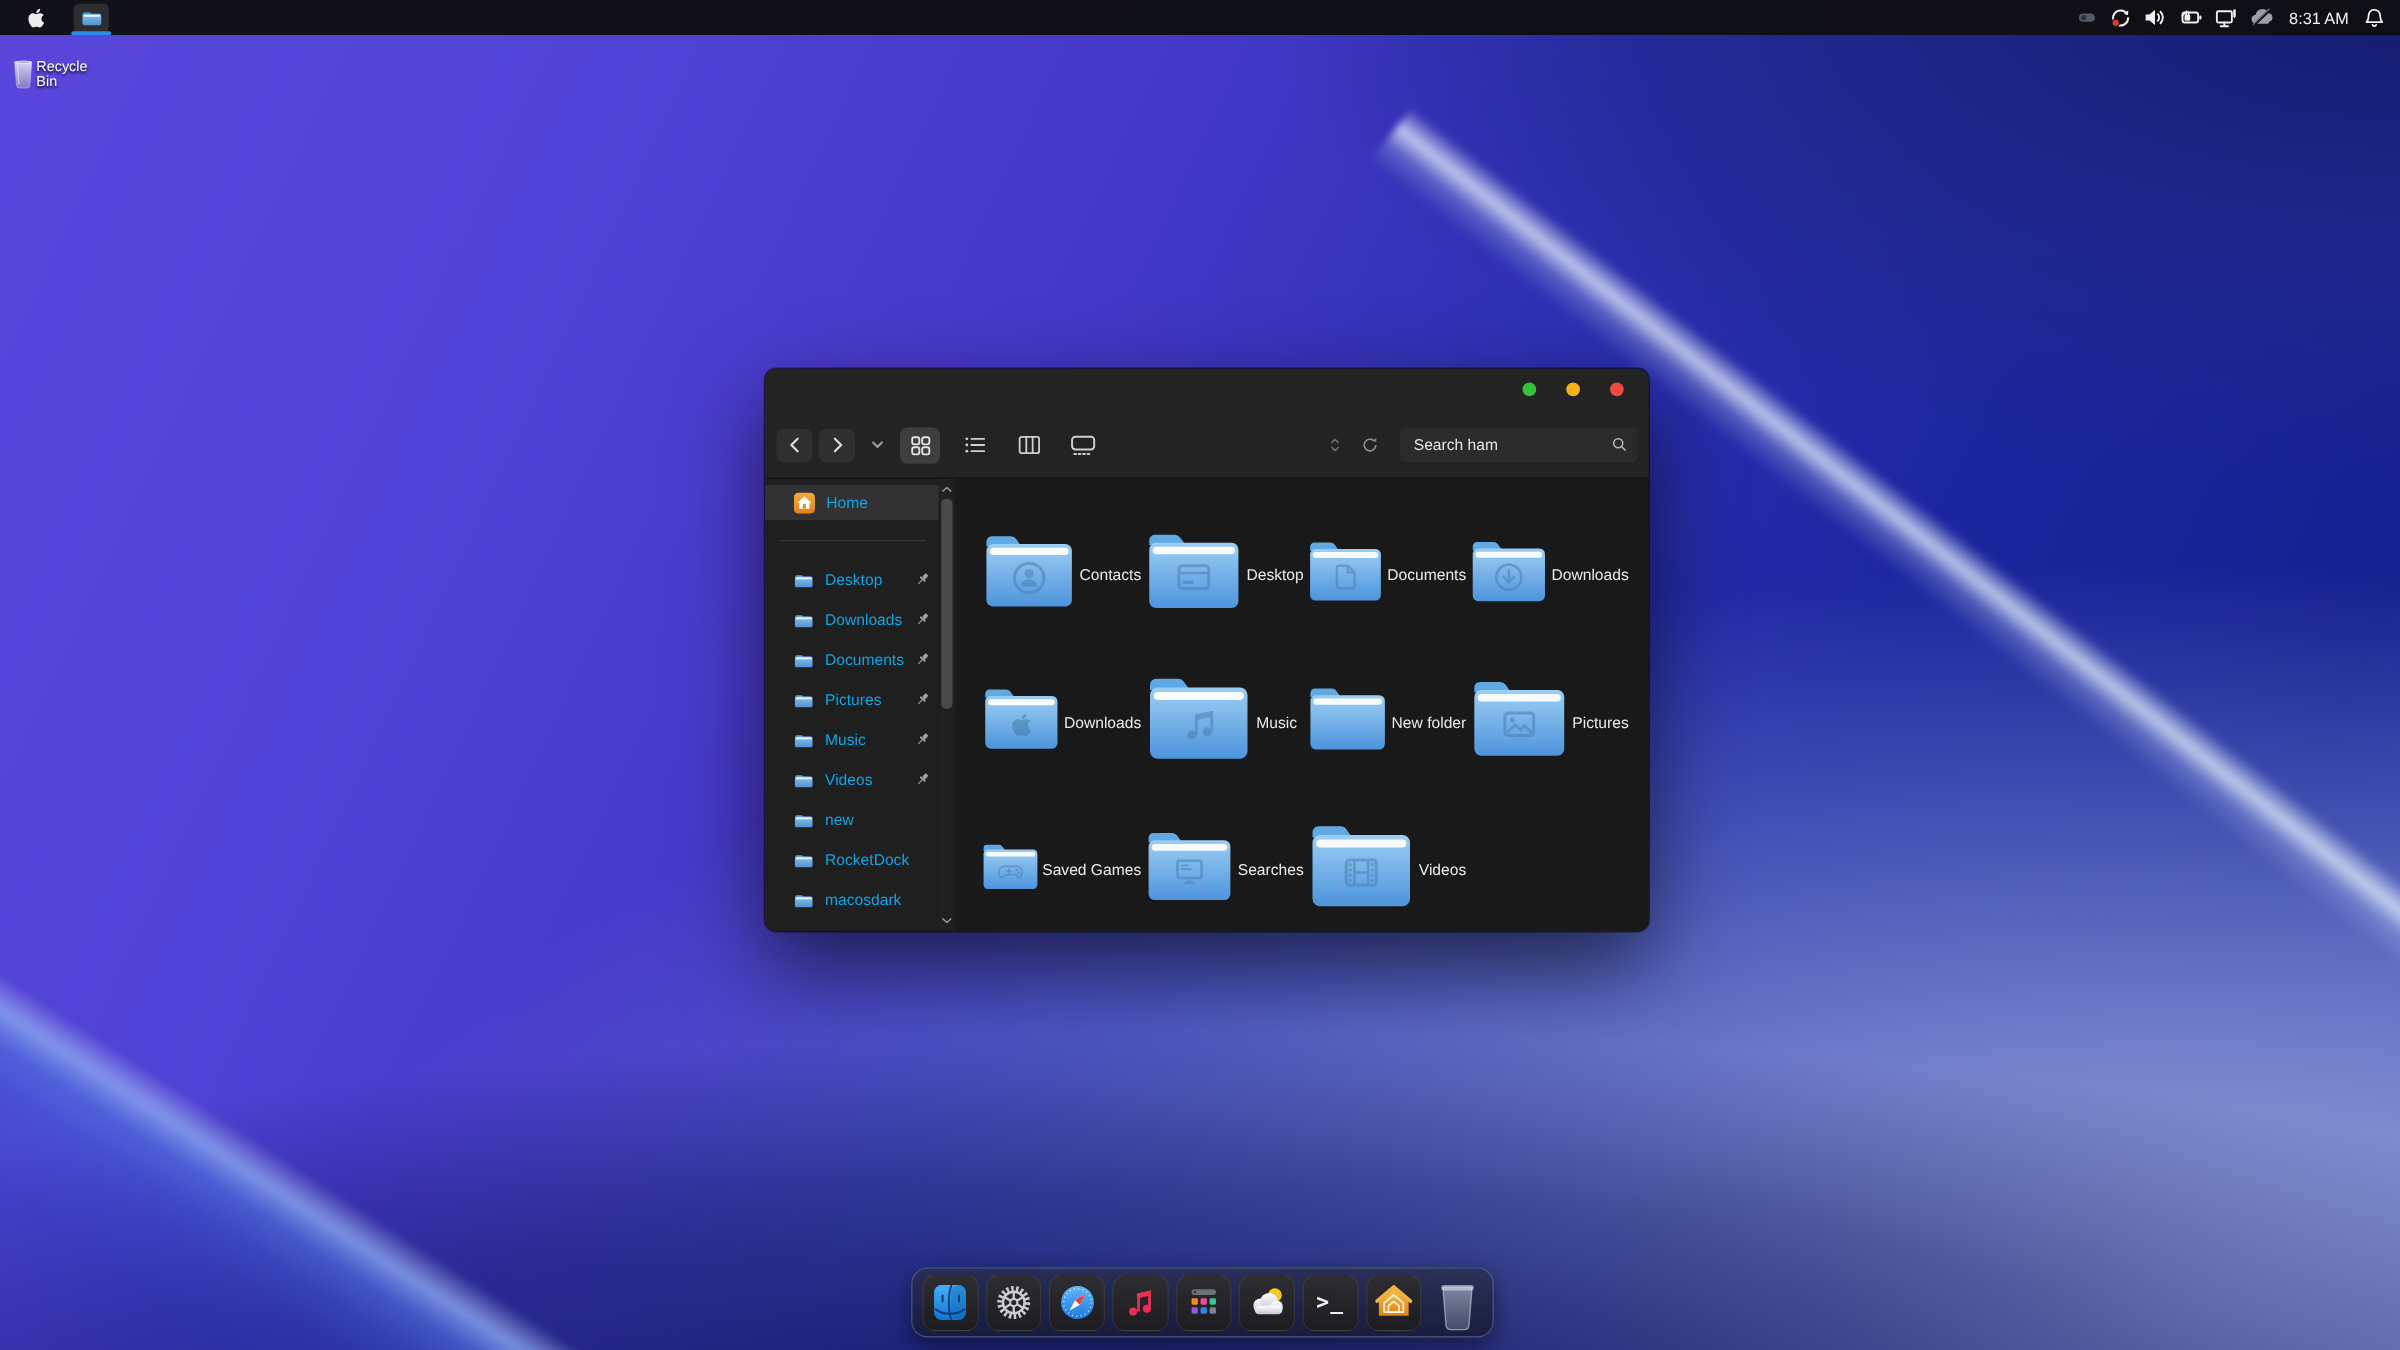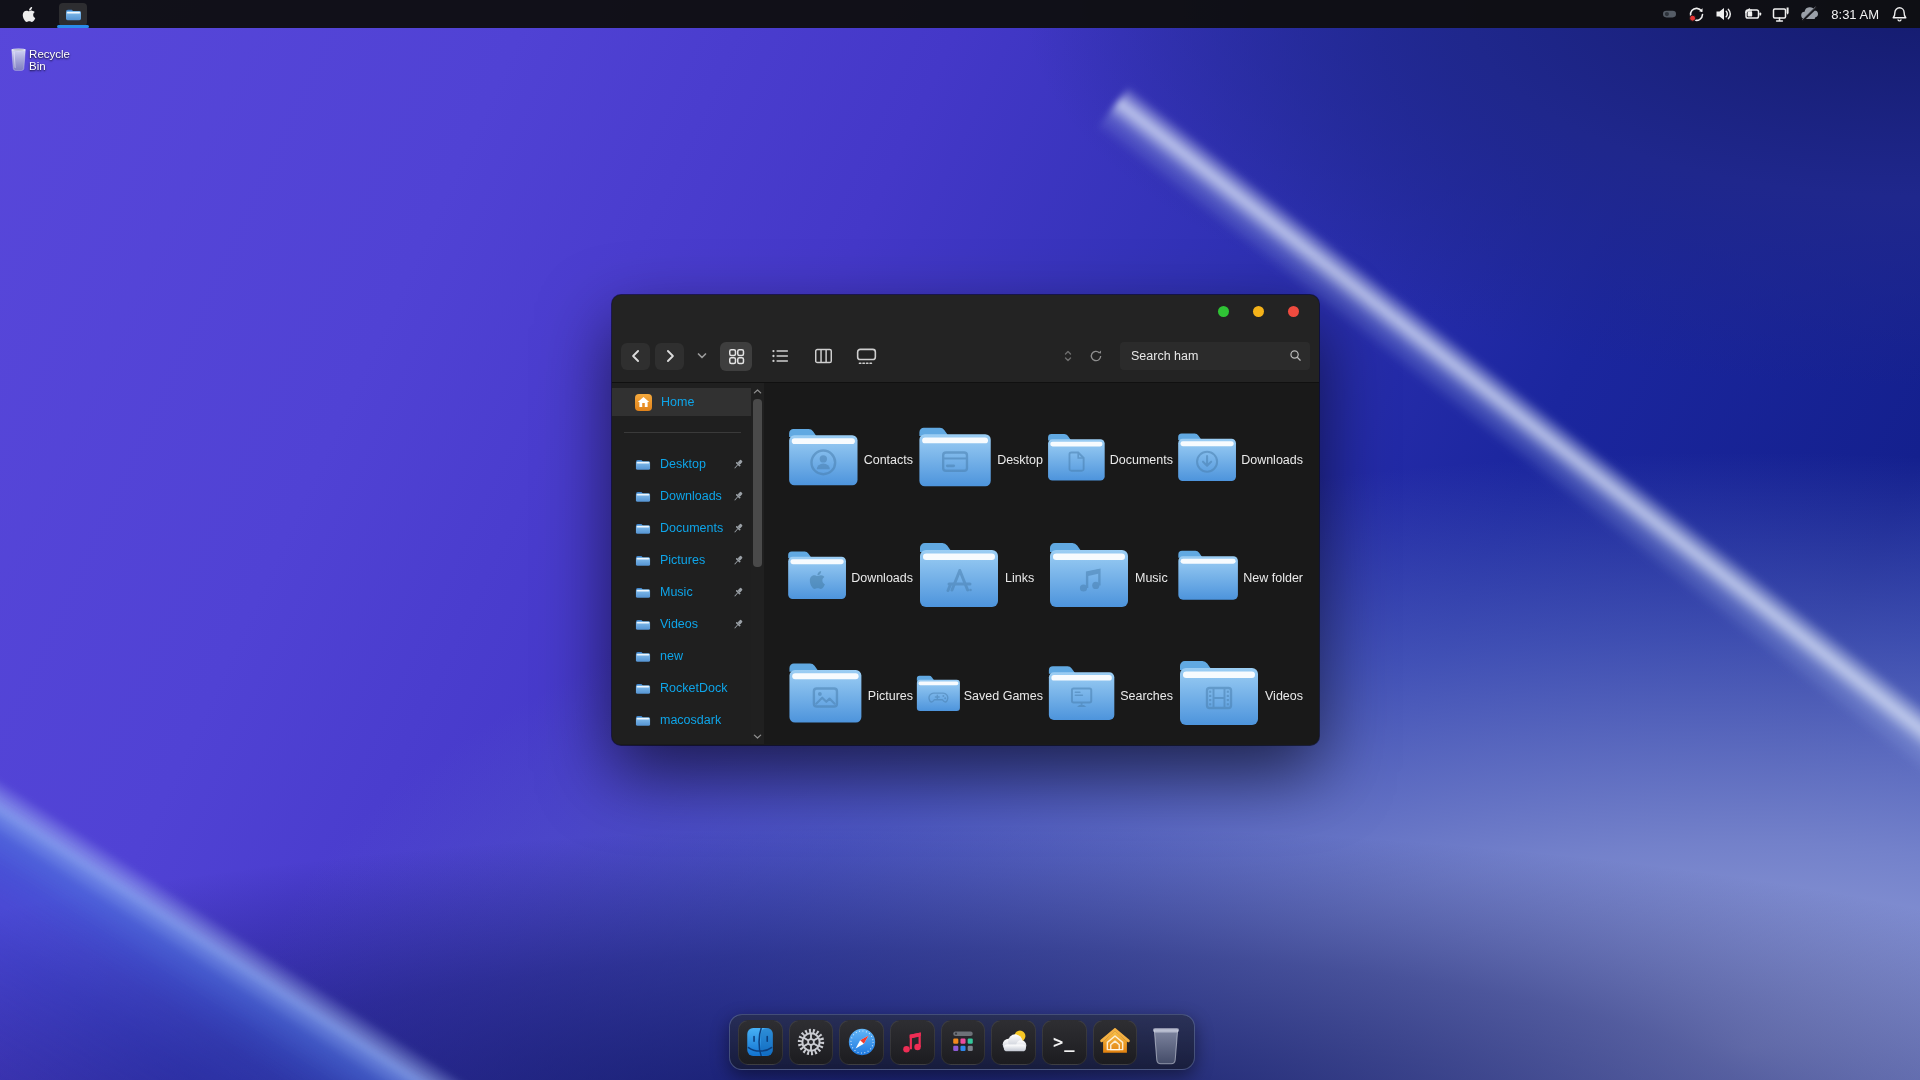--- a/index.html
+++ b/index.html
@@ -500,34 +500,20 @@
                 <path d="M7 13 v-4.2 a4.8 4.8 0 0 1 4.8-4.8 h17.5 a6 6 0 0 1 4.9 2.5 l4.6 6.5 z" fill="#61a9e2"></path>
                 <rect x="7" y="11" width="78" height="57" rx="6" fill="url(#gFolderBig)"></rect>
                 <rect x="10" y="14.5" width="72" height="6.5" rx="3.2" fill="#fff" opacity=".93"></rect>
               <g opacity=".5">
                   <path transform="translate(36,28.5) scale(0.054)" fill="#40789f" d="M318.7 268.7c-.2-36.7 16.4-64.4 50-84.8-18.8-26.9-47.2-41.7-84.7-44.6-35.5-2.8-74.3 20.7-88.5 20.7-15 0-49.4-19.7-76.4-19.7C63.3 140.3 4 184.8 4 273.5q0 39.3 14.4 81.2c12.8 36.7 59 126.7 107.2 125.2 25.2-.6 43-17.9 75.8-17.9 31.8 0 48.3 17.9 76.4 17.9 48.6-.7 90.4-82.5 102.6-119.3-65.2-30.7-61.7-90-61.7-91.9zm-56.6-164.2c27.3-32.4 24.8-61.9 24-72.5-24.1 1.4-52 16.4-67.9 34.9-17.5 19.8-27.8 44.3-25.6 71.9 26.1 2 49.9-11.4 69.5-34.3z"></path>
                 </g>
               </svg>
             <span class="cell-label">Downloads</span>
           </div>
 
-          <div class="cell">
-            <svg class="folder" width="92" height="74" viewBox="0 0 92 74">
-                <path d="M7 13 v-4.2 a4.8 4.8 0 0 1 4.8-4.8 h17.5 a6 6 0 0 1 4.9 2.5 l4.6 6.5 z" fill="#61a9e2"></path>
-                <rect x="7" y="11" width="78" height="57" rx="6" fill="url(#gFolderBig)"></rect>
-                <rect x="10" y="14.5" width="72" height="6.5" rx="3.2" fill="#fff" opacity=".93"></rect>
-              <g stroke="#4a80b0" fill="none" opacity=".55" stroke-linecap="round" stroke-linejoin="round">
-                  <path d="M39 51 l7.8 -19.5 7.8 19.5" stroke-width="3"></path>
-                  <path d="M36 45 h21" stroke-width="3"></path>
-                  <path d="M35 51.5 l2.4 -5.8" stroke-width="3"></path>
-                  <circle cx="57.5" cy="51" r="1.3" fill="#4a80b0" stroke="none"></circle>
-                </g>
-              </svg>
-            <span class="cell-label">Links</span>
-          </div>
 
           <div class="cell">
             <svg class="folder" width="92" height="74" viewBox="0 0 92 74">
                 <path d="M7 13 v-4.2 a4.8 4.8 0 0 1 4.8-4.8 h17.5 a6 6 0 0 1 4.9 2.5 l4.6 6.5 z" fill="#61a9e2"></path>
                 <rect x="7" y="11" width="78" height="57" rx="6" fill="url(#gFolderBig)"></rect>
                 <rect x="10" y="14.5" width="72" height="6.5" rx="3.2" fill="#fff" opacity=".93"></rect>
               <g opacity=".55" fill="#4a80b0">
                   <circle cx="40.5" cy="49" r="3.6"></circle>
                   <circle cx="52.8" cy="46.4" r="3.6"></circle>
                   <path d="M44.1 49 V33.5 L56.4 31 V46.4" fill="none" stroke="#4a80b0" stroke-width="2.4"></path>

